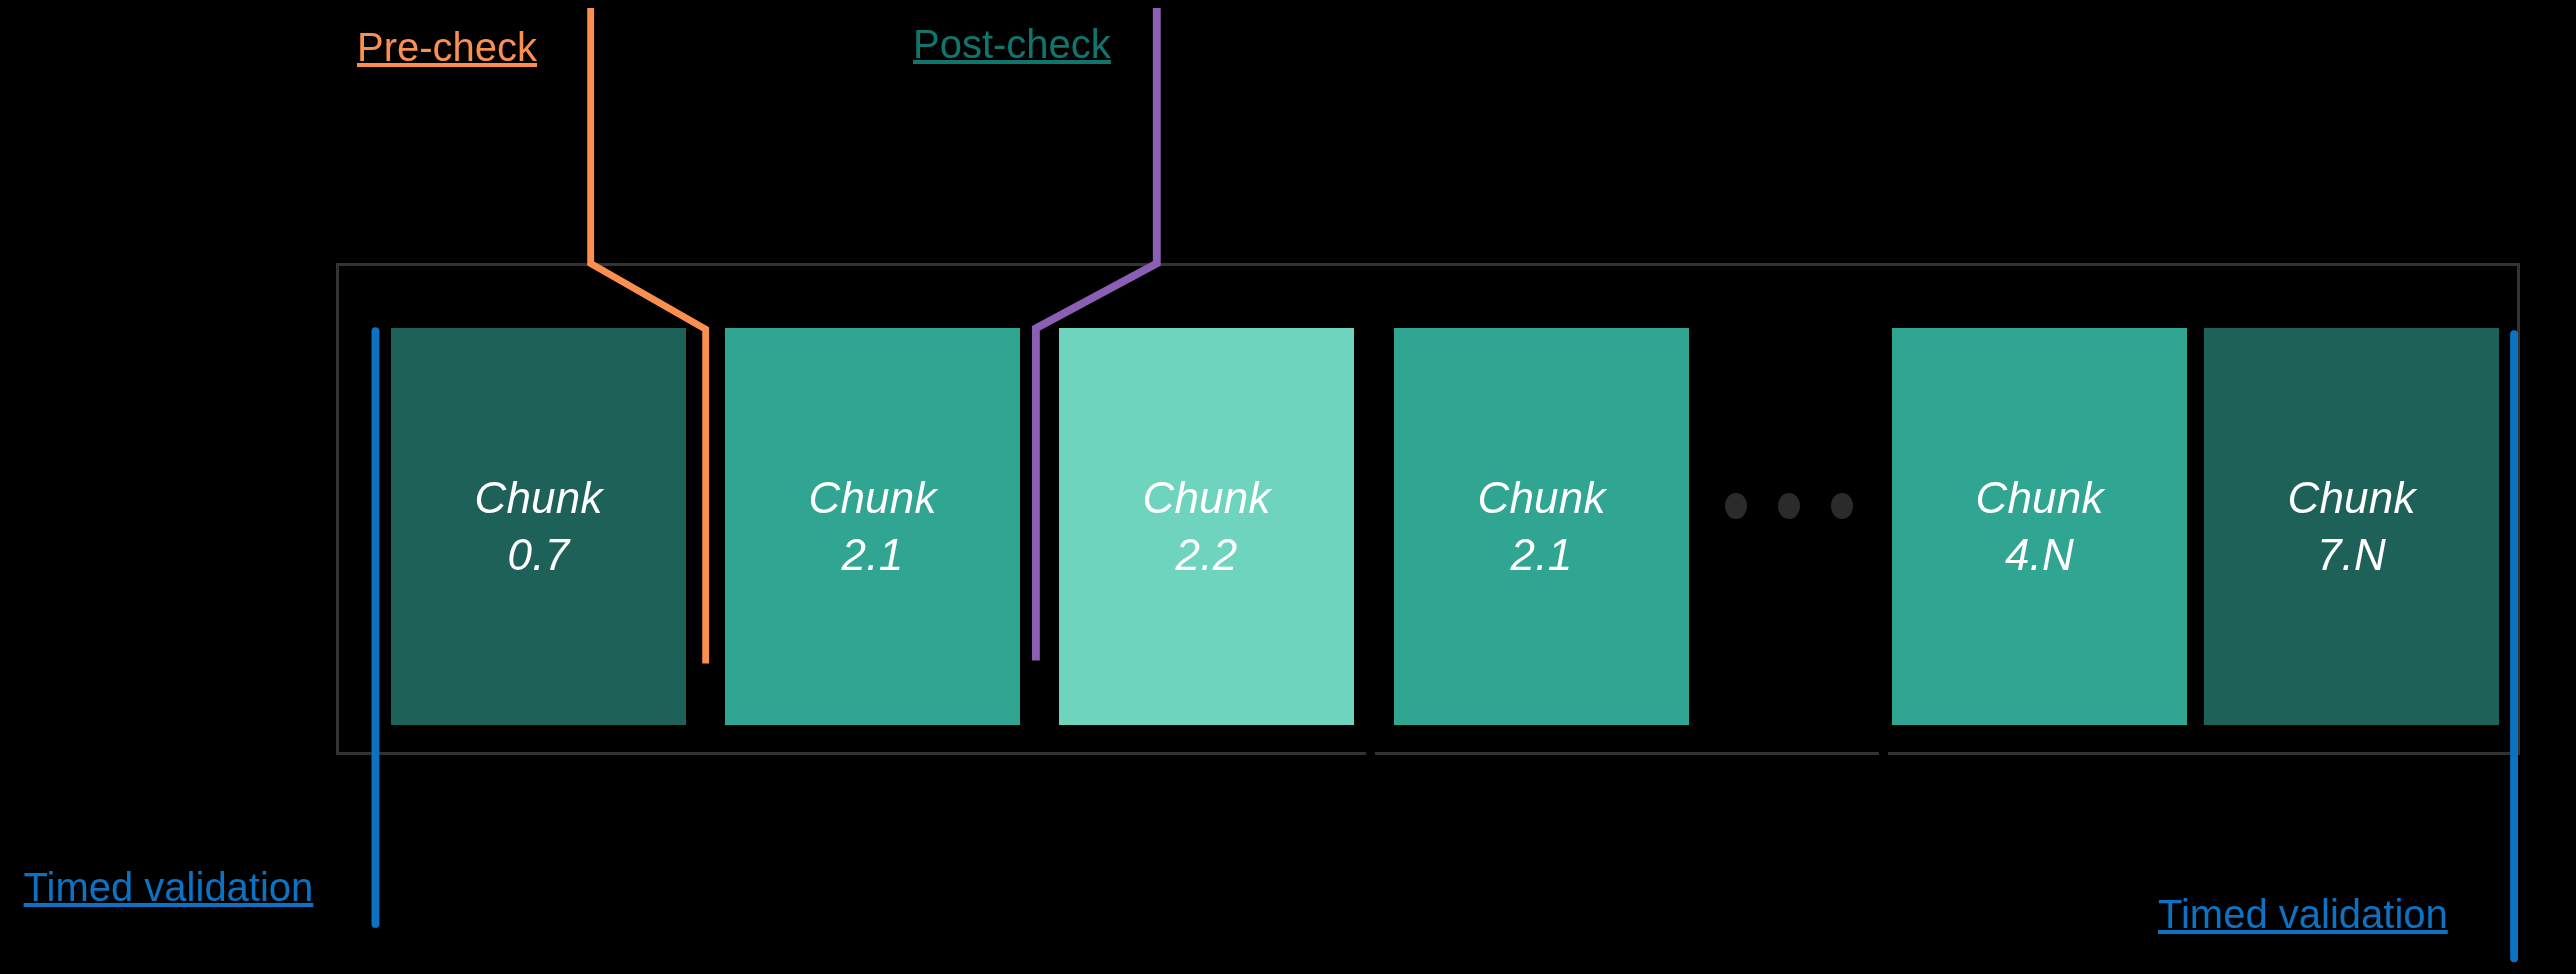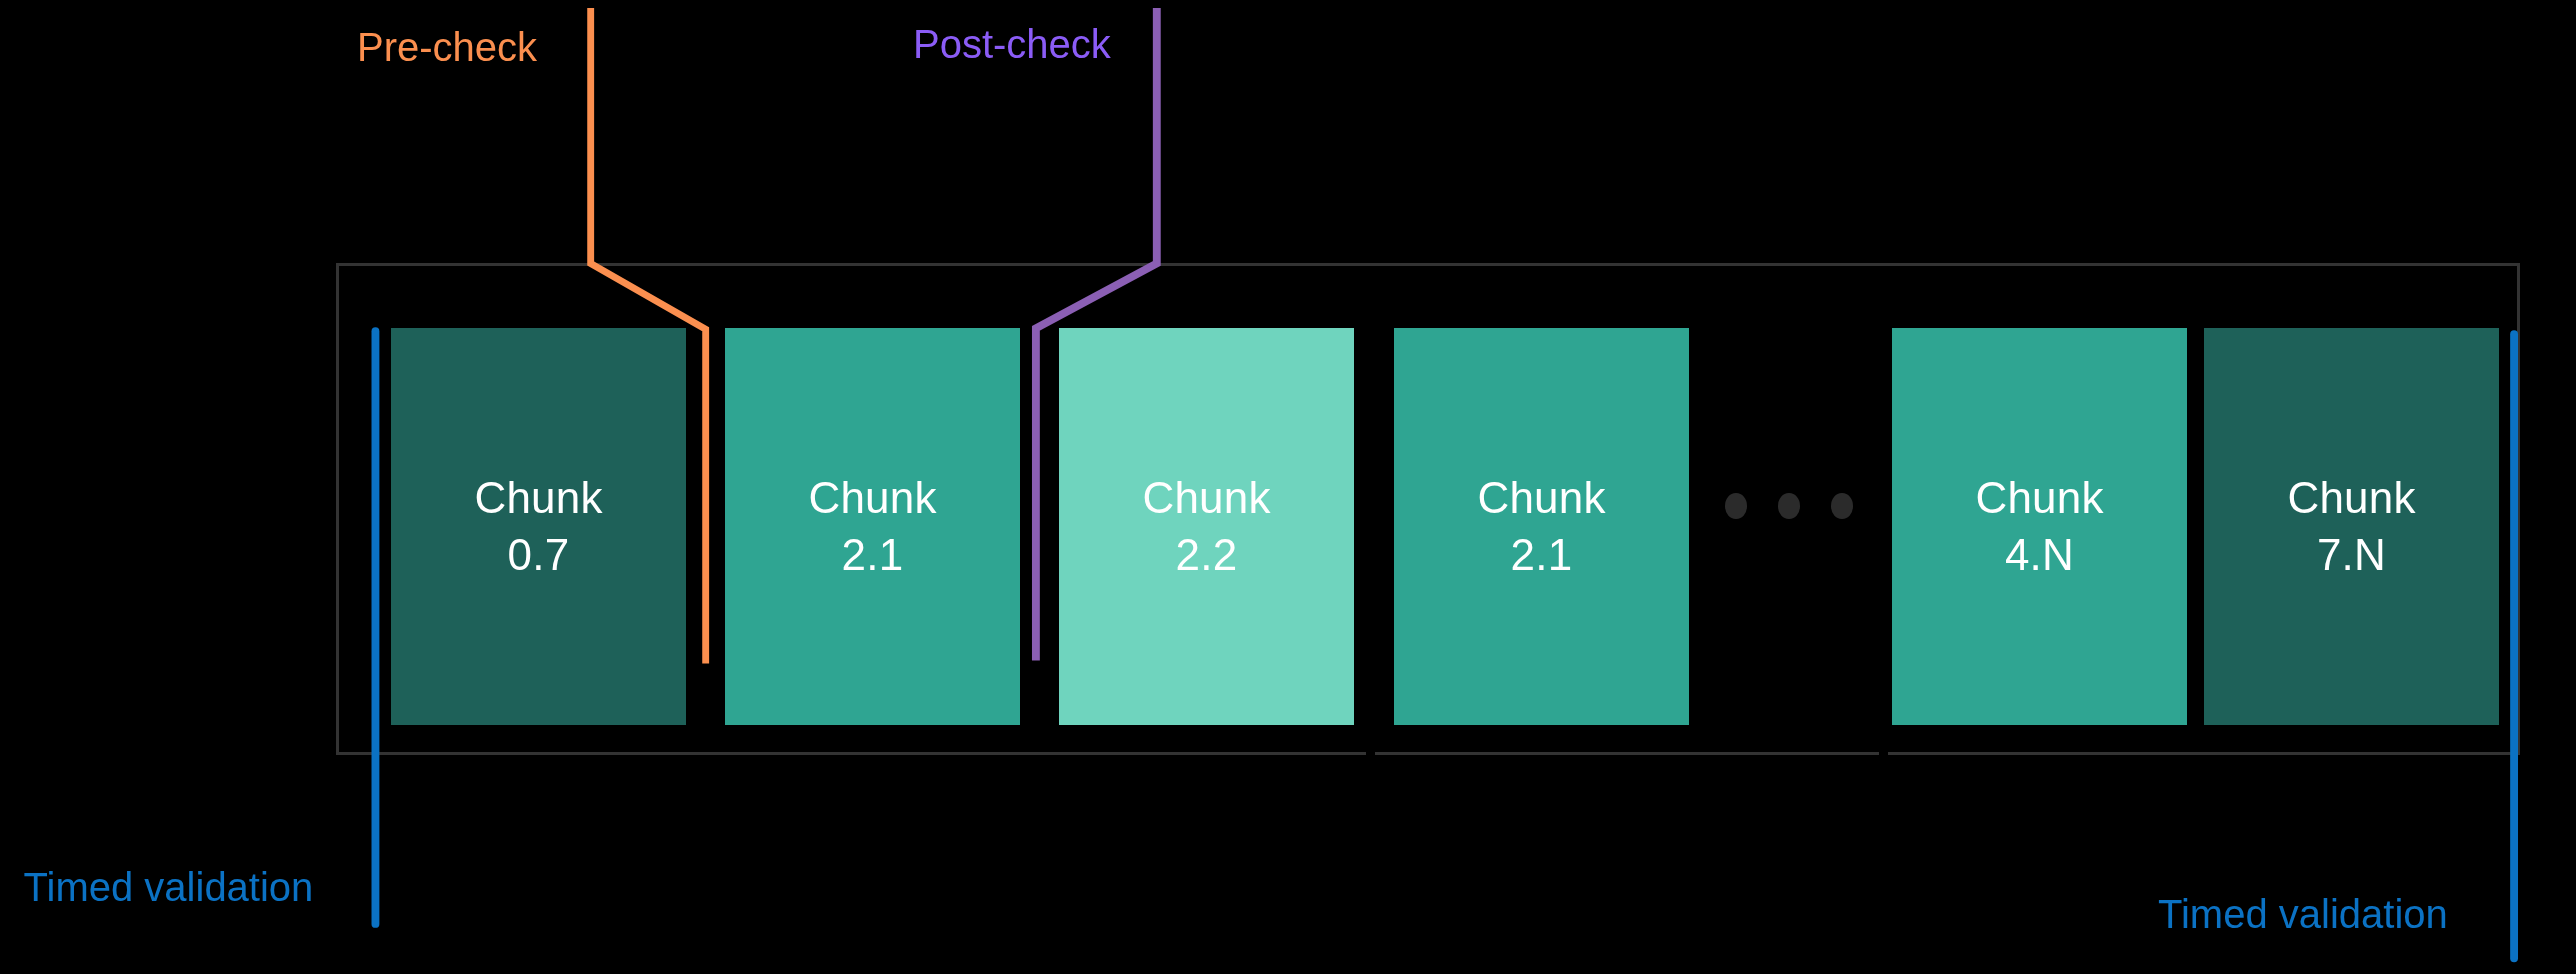--- a/index.html
+++ b/index.html
@@ -48,21 +48,21 @@
     flex-direction: column;
     align-items: center;
     justify-content: center;
     color: #ffffff;
     font-size: 44px;
     line-height: 1.28;
     letter-spacing: 0.2px;
     text-align: center;
     user-select: none;
   }
-  .chunk .ln { display: block; }
+  .chunk .ln { display: block; font-style: italic; }
 
   
   .ellipsis {
     position: absolute;
     top: 491px;
     left: 1725px;
     width: 128px;
     height: 29.5px;
     display: flex;
     align-items: center;
@@ -84,23 +84,24 @@
     height: 975px;
     pointer-events: none;
   }
 
   
   .ann-label {
     position: absolute;
     font-size: 40px;
     white-space: nowrap;
     user-select: none;
+    text-decoration: underline;
   }
   .ann-pre    { left: 357px;  top: 24.6px;  color: #FB8F4F; }
-  .ann-post   { left: 913px;  top: 21.6px;  color: #8b5cf6; }
+  .ann-post   { left: 913px;  top: 21.6px;  color: #0f766e; }
   .ann-tl     { left: 23.6px;   top: 865px; color: #0B72C4; }
   .ann-tr     { left: 2158px; top: 892px; color: #0B72C4; }
 </style>
 </head>
 <body>
 
 <div id="stage">
 
   <div class="pipeline-box"></div>
   <div class="border-gap g1"></div>

